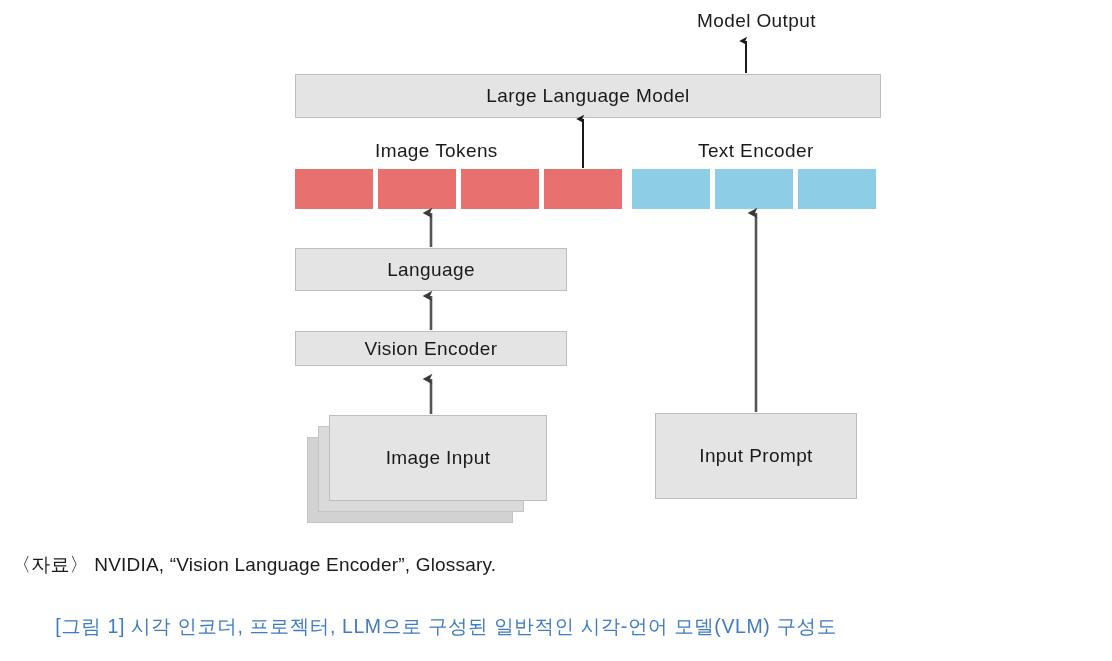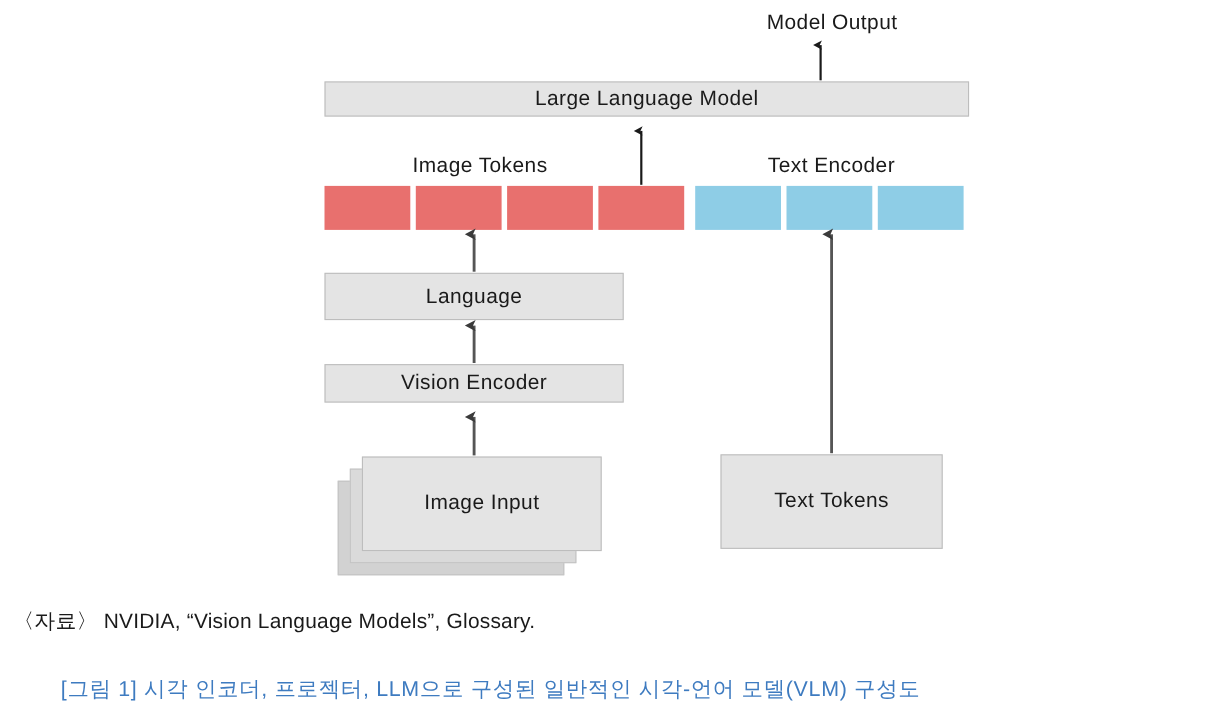--- a/index.html
+++ b/index.html
@@ -93,21 +93,21 @@
     white-space: nowrap;
   }
 </style>
 </head>
 <body>
 
 <div class="figure-canvas">
 
   <div class="label" style="left:697px; top:10px;">Model Output</div>
 
-  <div class="gbox" style="left:295px; top:74px; width:586px; height:32px;">Large Language Model</div>
+  <div class="gbox" style="left:295px; top:74px; width:586px; height:44px;">Large Language Model</div>
 
   <div class="label" style="left:375px; top:140px;">Image Tokens</div>
 
   <div class="label" style="left:698px; top:140px;">Text Encoder</div>
 
   <div class="token red" style="left:295px; top:169px; width:78px; height:40px;"></div>
   <div class="token red" style="left:378px; top:169px; width:78px; height:40px;"></div>
   <div class="token red" style="left:461px; top:169px; width:78px; height:40px;"></div>
   <div class="token red" style="left:544px; top:169px; width:78px; height:40px;"></div>
 
@@ -116,21 +116,21 @@
   <div class="token blue" style="left:798px; top:169px; width:78px; height:40px;"></div>
 
   <div class="gbox" style="left:295px; top:248px; width:272px; height:43px;">Language</div>
 
   <div class="gbox" style="left:295px; top:331px; width:272px; height:35px;">Vision Encoder</div>
 
   <div class="stack-card" style="left:307px; top:437px; width:206px; height:86px; background:#d2d2d2;"></div>
   <div class="stack-card" style="left:318px; top:426px; width:206px; height:86px; background:#dadada;"></div>
   <div class="gbox" style="left:329px; top:415px; width:218px; height:86px;">Image Input</div>
 
-  <div class="gbox" style="left:655px; top:413px; width:202px; height:86px;">Text Tokens</div>
+  <div class="gbox" style="left:655px; top:413px; width:202px; height:86px;">Input Prompt</div>
 
   <svg class="arrow-layer" viewBox="0 0 1112 540">
     <defs>
       <marker id="ah-dark" markerWidth="9" markerHeight="9" refX="4.2" refY="7.4" orient="auto" markerUnits="userSpaceOnUse">
         <path d="M4.2,0.6 L8.4,8.6 L4.2,6.6 L0,8.6 Z" fill="#1a1a1a"></path>
       </marker>
       <marker id="ah-gray" markerWidth="11" markerHeight="11" refX="5.2" refY="9.2" orient="auto" markerUnits="userSpaceOnUse">
         <path d="M5.2,0.8 L10.4,10.6 L5.2,8.2 L0,10.6 Z" fill="#3a3a3a"></path>
       </marker>
     </defs>
@@ -143,15 +143,15 @@
 
     <line x1="431" y1="330" x2="431" y2="296" stroke="#555555" stroke-width="2.6" marker-end="url(#ah-gray)"></line>
 
     <line x1="431" y1="414" x2="431" y2="379" stroke="#555555" stroke-width="2.6" marker-end="url(#ah-gray)"></line>
 
     <line x1="756" y1="412" x2="756" y2="213" stroke="#555555" stroke-width="2.6" marker-end="url(#ah-gray)"></line>
   </svg>
 
 </div>
 
-<div class="source-line">〈자료〉 NVIDIA, “Vision Language Models”, Glossary.</div>
+<div class="source-line">〈자료〉 NVIDIA, “Vision Language Encoder”, Glossary.</div>
 
 <div class="figure-caption">[그림 1] 시각 인코더, 프로젝터, LLM으로 구성된 일반적인 시각-언어 모델(VLM) 구성도</div>
 
 </body></html>

